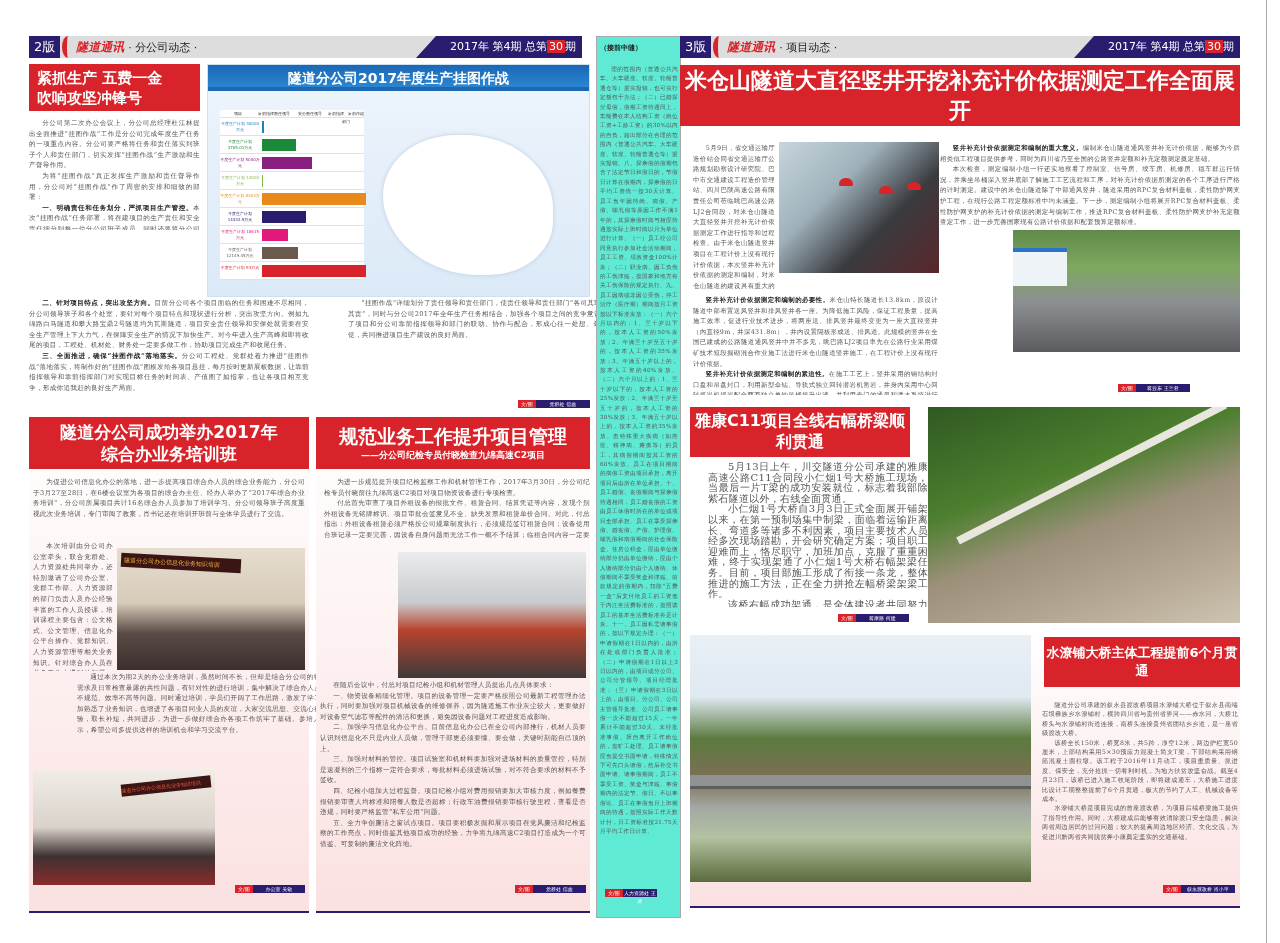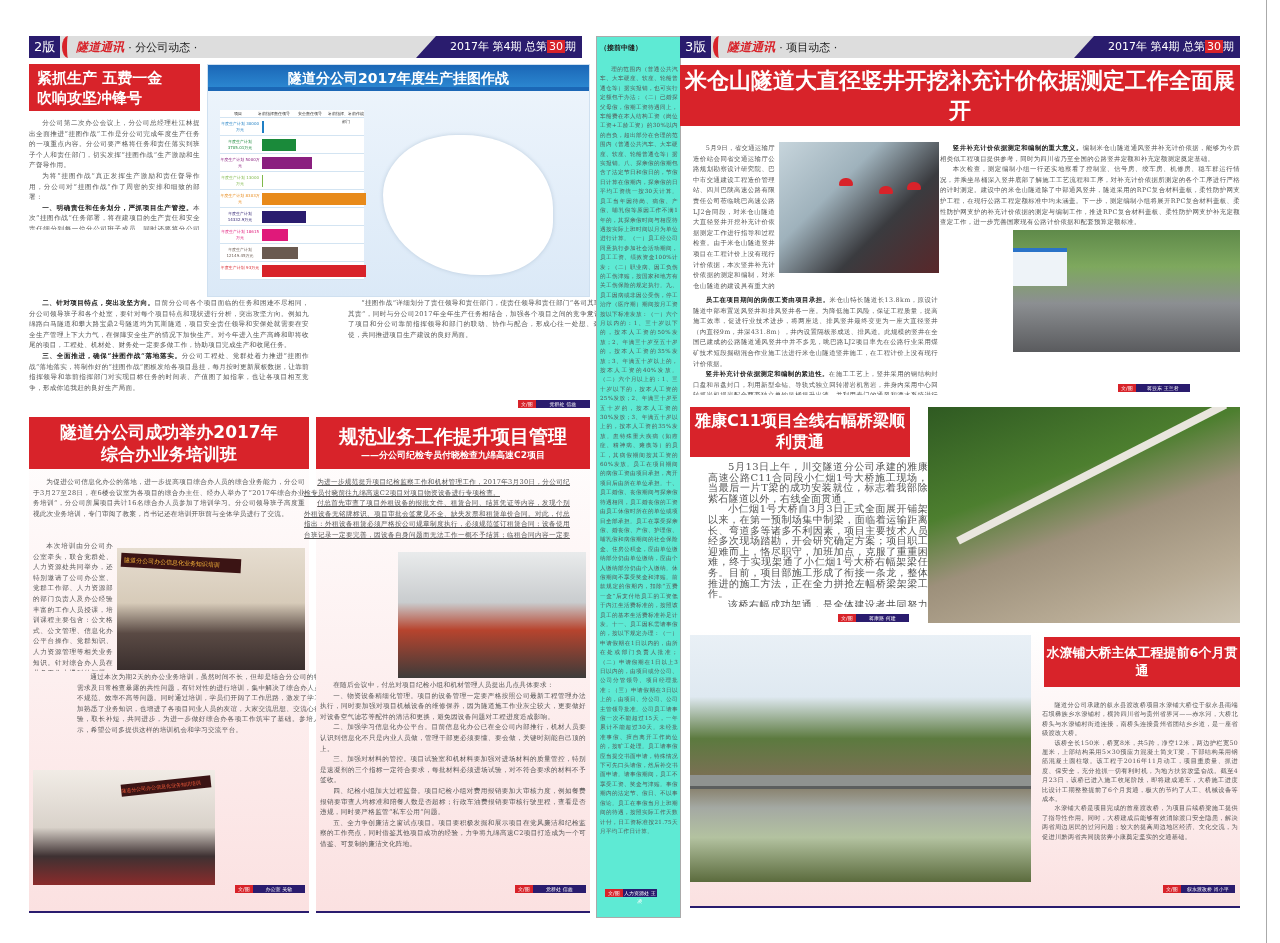--- a/index.html
+++ b/index.html
@@ -155,21 +155,21 @@
 <div class="credit" style="left:235px;top:885px;width:70px;">
   <span class="cl">文/图</span>
   <span class="cr">办公室 吴敏</span>
 </div>
 
 <div class="pinkbox" style="left:316px;top:417px;width:274px;height:496px;"></div>
 <div class="redtitle" style="left:316px;top:417px;width:274px;height:52px;">
   <span style="font-size:19px;line-height:24px;">规范业务工作提升项目管理</span>
   <span style="font-size:9px;line-height:14px;text-align:center;">——分公司纪检专员付晓检查九绵高速C2项目</span>
 </div>
-<div class="txt" style="left:304px;top:477px;width:266px;height:64px;text-decoration:underline;">
+<div class="txt" style="left:324px;top:477px;width:266px;height:64px;">
   <p>为进一步规范提升项目纪检监察工作和机材管理工作，2017年3月30日，分公司纪检专员付晓前往九绵高速C2项目对项目物资设备进行专项检查。</p>
   <p>付总首先审查了项目外租设备的报批文件、租赁合同、结算凭证等内容，发现个别外租设备无铭牌标识、项目审批会签意见不全、缺失发票和租赁单价合同。对此，付总指出：外租设备租赁必须严格按公司规章制度执行，必须规范签订租赁合同；设备使用台班记录一定要完善，因设备自身问题而无法工作一概不予结算；临租合同内容一定要包括单价和安全问题，明确责任。</p>
 </div>
 <div class="photo" style="left:398px;top:552px;width:188px;height:126px;background:linear-gradient(180deg,#e9ebec 0%,#c9ccce 40%,#b7442e 62%,#3d3b3a 100%);"></div>
 <div class="txt" style="left:320px;top:680px;width:266px;height:200px;">
   <p>在随后会议中，付总对项目纪检小组和机材管理人员提出几点具体要求：</p>
   <p>一、物资设备精细化管理。项目的设备管理一定要严格按照公司最新工程管理办法执行，同时要加强对项目机械设备的维修保养，因为隧道施工作业灰尘较大，更要做好对设备空气滤芯等配件的清洁和更换，避免因设备问题对工程进度造成影响。</p>
   <p>二、加强学习信息化办公平台。目前信息化办公已在全公司内部推行，机材人员要认识到信息化不只是内业人员做，管理干部更必须要懂、要会做，关键时刻能自己顶的上。</p>
   <p>三、加强对材料的管控。项目试验室和机材料要加强对进场材料的质量管控，特别是速凝剂的三个指标一定符合要求，每批材料必须进场试验，对不符合要求的材料不予签收。</p>
   <p>四、纪检小组加大过程监督。项目纪检小组对费用报销要加大审核力度，例如餐费报销要审查人均标准和陪餐人数是否超标；行政车油费报销要审核行驶里程，查看是否违规，同时要严格监管“私车公用”问题。</p>
@@ -206,21 +206,21 @@
 
 <div class="txt" style="left:693px;top:143px;width:82px;height:148px;font-size:6.4px;">
   <p>5月9日，省交通运输厅造价站会同省交通运输厅公路规划勘察设计研究院、巴中市交通建设工程造价管理站、四川巴陕高速公路有限责任公司莅临眺巴高速公路LJ2合同段，对米仓山隧道大直径竖井开挖补充计价依据测定工作进行指导和过程检查。由于米仓山隧道竖井项目在工程计价上没有现行计价依据，本次竖井补充计价依据的测定和编制，对米仓山隧道的建设具有重大的意义。</p>
 </div>
 <div class="photo" style="left:779px;top:142px;width:160px;height:131px;background:linear-gradient(135deg,#c7d5dc 0%,#9fb2bc 35%,#3a3b3f 65%,#59272a 100%);">
   <div style="position:absolute;left:60px;top:36px;width:14px;height:8px;background:#d8232a;border-radius:8px 8px 2px 2px;"></div>
   <div style="position:absolute;left:100px;top:44px;width:14px;height:8px;background:#d8232a;border-radius:8px 8px 2px 2px;"></div>
   <div style="position:absolute;left:128px;top:40px;width:14px;height:8px;background:#d8232a;border-radius:8px 8px 2px 2px;"></div>
 </div>
 <div class="txt" style="left:693px;top:295px;width:245px;height:100px;font-size:6.4px;">
-  <p><b>员工在项目期间的病假工资由项目承担。</b><span>米仓山特长隧道长13.8km，原设计隧道中部布置送风竖井和排风竖井各一座。为降低施工风险，保证工程质量，提高施工效率，促进行业技术进步，将两座送、排风竖井最终变更为一座大直径竖井（内直径9m，井深431.8m），井内设置隔板形成送、排风道。此规模的竖井在全国已建成的公路隧道通风竖井中并不多见，眺巴路LJ2项目率先在公路行业采用煤矿技术短段掘砌混合作业施工法进行米仓山隧道竖井施工，在工程计价上没有现行计价依据。</span></p>
+  <p><b>竖井补充计价依据测定和编制的必要性。</b><span>米仓山特长隧道长13.8km，原设计隧道中部布置送风竖井和排风竖井各一座。为降低施工风险，保证工程质量，提高施工效率，促进行业技术进步，将两座送、排风竖井最终变更为一座大直径竖井（内直径9m，井深431.8m），井内设置隔板形成送、排风道。此规模的竖井在全国已建成的公路隧道通风竖井中并不多见，眺巴路LJ2项目率先在公路行业采用煤矿技术短段掘砌混合作业施工法进行米仓山隧道竖井施工，在工程计价上没有现行计价依据。</span></p>
   <p><b>竖井补充计价依据测定和编制的紧迫性。</b><span>在施工工艺上，竖井采用的钢结构封口盘和吊盘封口，利用新型伞钻、导轨式独立回转潜岩机凿岩，井身内采用中心回转抓岩机抓岩配合两套独立单钩吊桶提升出渣，并利用专门的通风和洒水系统进行降尘降温等一系列新工艺、新技术及工艺流程，均没有现成的配套预算定额。</span></p>
 </div>
 <div class="txt" style="left:940px;top:143px;width:300px;height:90px;font-size:6.4px;">
   <p><b>竖井补充计价依据测定和编制的重大意义。</b><span>编制米仓山隧道通风竖井补充计价依据，能够为今后相类似工程项目提供参考，同时为四川省乃至全国的公路竖井定额和补充定额测定奠定基础。</span></p>
   <p>本次检查，测定编制小组一行还实地察看了控制室、信号房、绞车房、机修房、稳车群运行情况，并乘坐吊桶深入竖井底部了解施工工艺流程和工序，对补充计价依据所测定的各个工序进行严格的计时测定。建设中的米仓山隧道除了中部通风竖井，隧道采用的RPC复合材料盖板，柔性防护网支护工程，在现行公路工程定额标准中均未涵盖。下一步，测定编制小组将展开RPC复合材料盖板、柔性防护网支护的补充计价依据的测定与编制工作，推进RPC复合材料盖板、柔性防护网支护补充定额查定工作，进一步完善国家现有公路计价依据和配套预算定额标准。</p>
 </div>
 <div class="photo" style="left:1013px;top:230px;width:227px;height:122px;background:linear-gradient(180deg,#5f8a4a 0%,#7ea85e 30%,#8c8f92 60%,#5a5b5e 100%);">
   <div style="position:absolute;left:0;top:18px;width:54px;height:38px;background:#eef3f8;border-top:4px solid #2a73c8;"></div>
 </div>
 <div class="credit" style="left:1118px;top:384px;width:72px;">

